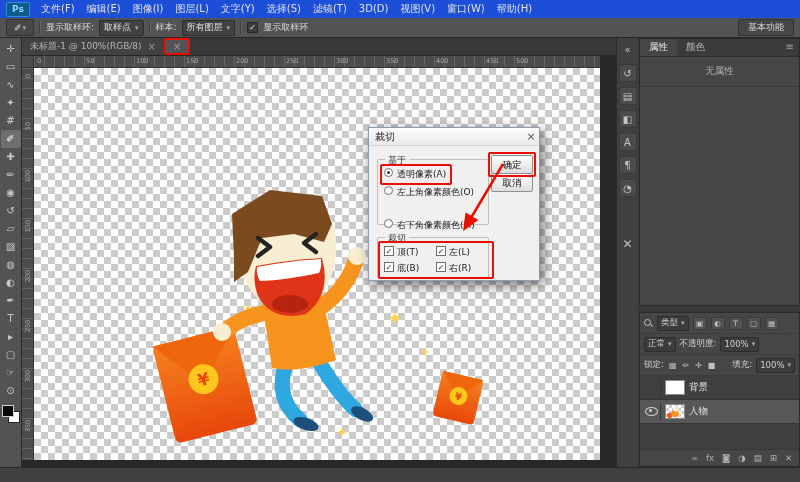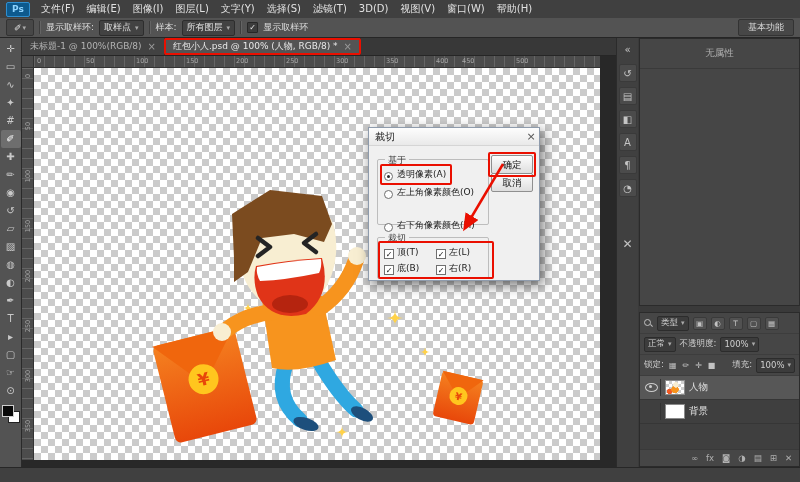--- a/index.html
+++ b/index.html
@@ -1,19 +1,19 @@
 <!DOCTYPE html>
 <html><head>
 <meta charset="utf-8">
 <style>
   html,body{margin:0;padding:0;background:#222;}
   #app{position:relative;width:800px;height:482px;background:#282828;overflow:hidden;
        font-family:"DejaVu Sans","Liberation Sans",sans-serif;color:#d8d8d8;-webkit-font-smoothing:antialiased;}
   
-  .menu-bar{position:absolute;left:0;top:0;width:800px;height:18px;background:#404040;border-bottom:1px solid #2c2c2c;display:flex;align-items:center;}
+  .menu-bar{position:absolute;left:0;top:0;width:800px;height:18px;background:#1d4ed8;border-bottom:1px solid #2c2c2c;display:flex;align-items:center;}
   .ps-logo{width:22px;height:13px;margin:0 5px 0 6px;background:#0d5a8e;border:1px solid #2f8fd0;color:#8fd4ff;font-size:9px;font-weight:bold;text-align:center;line-height:12px;border-radius:2px;}
   .menu-item{padding:0 6px;font-size:10px;line-height:18px;color:#e2e2e2;cursor:default;white-space:nowrap;}
   
   .options-bar{position:absolute;left:0;top:18px;width:800px;height:20px;background:#535353;border-bottom:1px solid #262626;display:flex;align-items:center;gap:5px;padding:0 6px;box-sizing:border-box;font-size:9px;color:#ddd;}
   .tool-chip{width:26px;height:15px;background:#474747;border:1px solid #333;border-radius:2px;display:flex;align-items:center;justify-content:center;gap:1px;font-size:9px;}
   .vsep{width:1px;height:13px;background:#3e3e3e;border-right:1px solid #646464;}
   .combo{height:14px;background:#424242;border:1px solid #2d2d2d;border-radius:2px;display:flex;align-items:center;gap:4px;padding:0 4px;font-size:9px;color:#e0e0e0;white-space:nowrap;}
   .dd{font-size:7px;color:#aaa;}
   .opt-label{white-space:nowrap;}
   .opt-check{width:9px;height:9px;background:#3c3c3c;border:1px solid #272727;display:inline-flex;align-items:center;justify-content:center;font-size:8px;color:#e8e8e8;border-radius:1px;}
@@ -81,21 +81,21 @@
   .search-glyph::after{content:"";position:absolute;left:6px;top:6px;width:3px;height:1px;background:#c0c0c0;transform:rotate(45deg);}
   .status-bar{position:absolute;left:0;top:467px;width:800px;height:15px;background:#404040;border-top:1px solid #272727;}
   
   .dialog{position:absolute;left:368px;top:127px;width:170px;height:152px;background:#f0f0f0;border:1px solid #8e9bac;box-shadow:3px 4px 12px rgba(0,0,0,.55);z-index:20;color:#111;}
   .dlg-titlebar{position:absolute;left:0;top:0;right:0;height:17px;background:linear-gradient(#fdfdfd,#e9e9e9);border-bottom:1px solid #d5d5d5;display:flex;align-items:center;}
   .dlg-title{font-size:10px;color:#222;padding-left:6px;}
   .dlg-close{margin-left:auto;width:16px;text-align:center;font-size:11px;color:#555;line-height:16px;}
   .dlg-body{position:absolute;left:0;top:17px;right:0;bottom:0;font-size:9px;color:#1a1a1a;}
   .group{position:absolute;border:1px solid #bdbdbd;border-radius:2px;}
   .group-label{position:absolute;top:-6px;left:7px;background:#f0f0f0;padding:0 3px;font-size:9px;color:#333;}
-  .dlg-row{position:absolute;left:6px;display:flex;align-items:flex-end;white-space:nowrap;}
+  .dlg-row{position:absolute;left:6px;display:flex;align-items:flex-start;white-space:nowrap;}
   .radio{width:9px;height:9px;border:1px solid #6f6f6f;border-radius:50%;background:#fff;margin-right:4px;position:relative;flex:0 0 auto;box-sizing:border-box;}
   .radio.on::after{content:"";position:absolute;left:2px;top:2px;right:2px;bottom:2px;background:#2c2c2c;border-radius:50%;}
   .cb{width:10px;height:10px;border:1px solid #6f6f6f;background:#fff;display:inline-flex;align-items:center;justify-content:center;font-size:8px;color:#111;margin-right:3px;box-sizing:border-box;flex:0 0 auto;}
   .dlg-btn{position:absolute;left:122px;width:42px;height:19px;background:linear-gradient(#fdfdfd,#dedede);border:1px solid #8f8f8f;border-radius:2px;font-size:9.5px;text-align:center;line-height:17px;color:#111;box-sizing:border-box;}
   .anno{position:absolute;border:2px solid #ea0f00;border-radius:2px;pointer-events:none;z-index:30;}
   .arrow-svg{position:absolute;left:445px;top:158px;z-index:31;pointer-events:none;}
 </style>
 </head>
 <body>
 
@@ -167,38 +167,37 @@
       <span class="swatch-fg"></span>
     </div>
   </div>
 
   <div class="doc-tabs">
     <div class="doc-tab">
       <span>未标题-1 @ 100%(RGB/8)</span>
       <span class="tab-close">×</span>
     </div>
     <div class="doc-tab active">
-      <span>红包小人.psd @ 100% (人物, RGB/8) *</span>
       <span class="tab-close">×</span>
       <div class="anno" style="left:-1px;top:0;right:-1px;bottom:0;"></div>
     </div>
   </div>
 
   <div class="ruler-corner"></div>
   <div class="h-ruler">
     <span class="htick" style="left:3px">0</span>
     <span class="htick" style="left:52px">50</span>
     <span class="htick" style="left:102px">100</span>
     <span class="htick" style="left:152px">150</span>
     <span class="htick" style="left:202px">200</span>
     <span class="htick" style="left:252px">250</span>
     <span class="htick" style="left:302px">300</span>
     <span class="htick" style="left:352px">350</span>
     <span class="htick" style="left:402px">400</span>
-    <span class="htick" style="left:428px">450</span>
+    <span class="htick" style="left:452px">450</span>
     <span class="htick" style="left:482px">500</span>
   </div>
   <div class="v-ruler">
     <span class="vtick" style="top:4px">0</span>
     <span class="vtick" style="top:54px">50</span>
     <span class="vtick" style="top:104px">100</span>
     <span class="vtick" style="top:154px">150</span>
     <span class="vtick" style="top:204px">200</span>
     <span class="vtick" style="top:254px">250</span>
     <span class="vtick" style="top:304px">300</span>
@@ -262,20 +261,25 @@
     <div class="strip-icon">↺</div>
     <div class="strip-icon">▤</div>
     <div class="strip-icon">◧</div>
     <div class="strip-icon">A</div>
     <div class="strip-icon">¶</div>
     <div class="strip-icon">◔</div>
     <div class="strip-icon plain" style="margin-top:34px;font-size:12px;">✕</div>
   </div>
 
   <div class="panel" style="left:639px;top:38px;width:161px;height:268px;">
+    <div class="panel-tabs">
+      <span class="panel-tab active">属性</span>
+      <span class="panel-tab">颜色</span>
+      <span class="panel-menu">≡</span>
+    </div>
     <div class="props-empty">无属性</div>
   </div>
 
   <div class="panel" style="left:639px;top:312px;width:161px;height:155px;display:flex;flex-direction:column;">
     <div class="lp-row">
       <span class="search-glyph"></span>
       <div class="lp-combo">
         <span>类型</span>
         <span class="dd">▾</span>
       </div>
@@ -302,31 +306,31 @@
       <span class="lock-ic">✏</span>
       <span class="lock-ic">✛</span>
       <span class="lock-ic">■</span>
       <span style="margin-left:auto">填充:</span>
       <div class="lp-combo">
         <span>100%</span>
         <span class="dd">▾</span>
       </div>
     </div>
     <div class="layer-list">
+      <div class="layer-row">
+        <span class="eye-well"></span>
+        <span class="thumb white"></span>
+        <span>背景</span>
+      </div>
       <div class="layer-row selected">
         <span class="eye-well">
             <span class="eye"></span>
           </span>
         <span class="thumb char"></span>
         <span>人物</span>
-      </div>
-      <div class="layer-row">
-        <span class="eye-well"></span>
-        <span class="thumb white"></span>
-        <span>背景</span>
       </div>
     </div>
     <div class="lp-bottom">
       <span>∞</span>
       <span>fx</span>
       <span>◙</span>
       <span>◑</span>
       <span>▤</span>
       <span>⊞</span>
       <span>✕</span>

